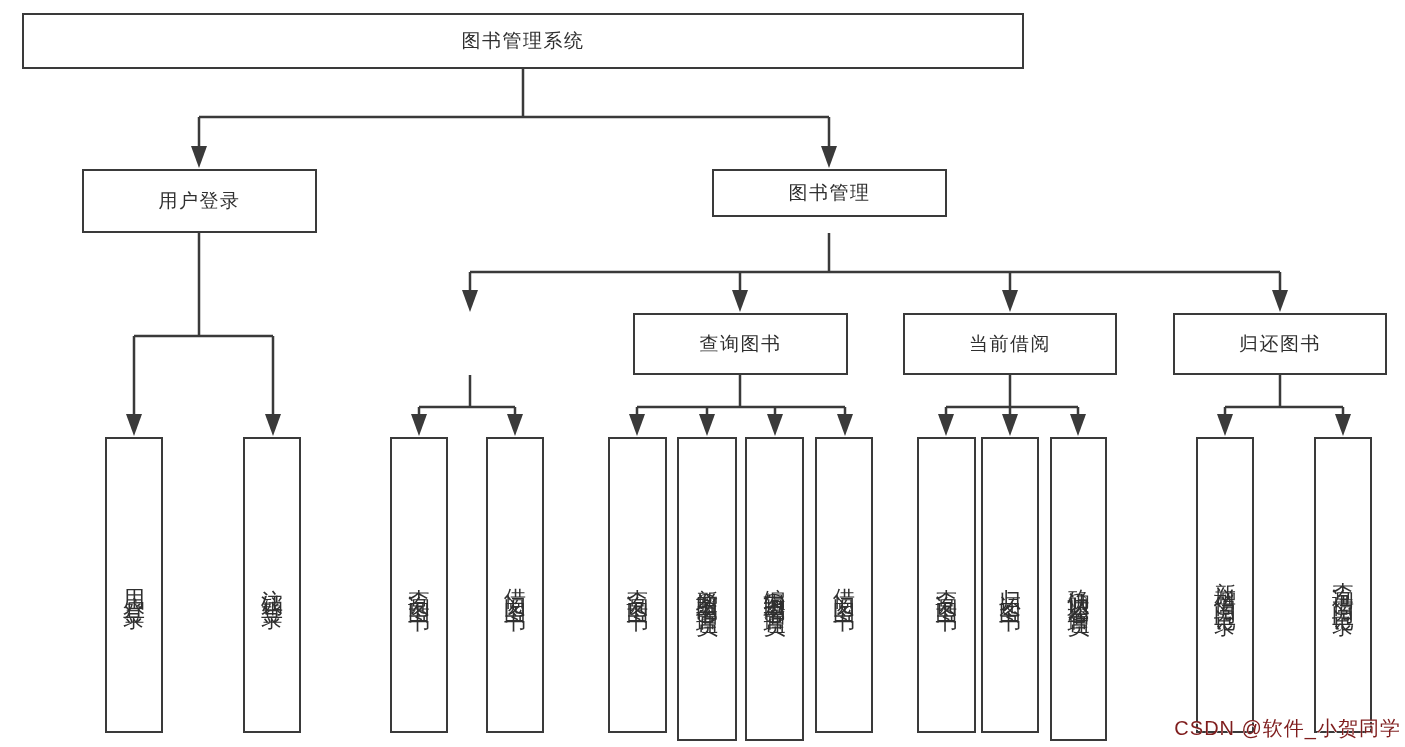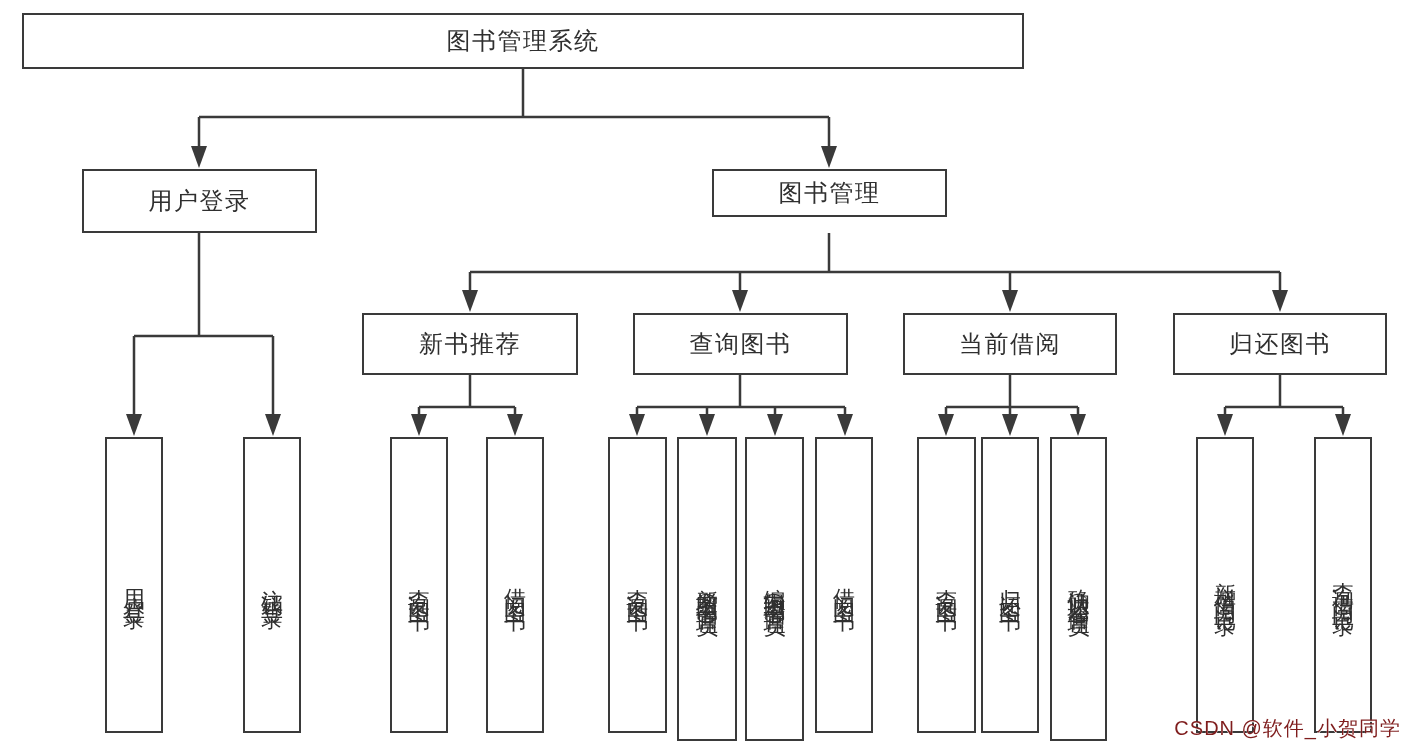--- a/index.html
+++ b/index.html
@@ -19,21 +19,21 @@
   .node {
     position: absolute;
     box-sizing: border-box;
     border: 2.5px solid #3a3a3a;
     background: #ffffff;
     display: flex;
     align-items: center;
     justify-content: center;
     color: #2f2f2f;
   }
-  .h { font-size: 24px; letter-spacing: 1.5px; white-space: nowrap; }
+  .h { font-size: 19px; letter-spacing: 1.5px; white-space: nowrap; }
   .v {
     writing-mode: vertical-rl;
     text-orientation: mixed;
     font-size: 22px;
     letter-spacing: 7px;
     line-height: 1;
   }
   .v.tight { letter-spacing: 4px; }
   .watermark {
     position: absolute;
@@ -107,21 +107,20 @@
       <polygon points="1217,414 1233,414 1225,436"></polygon>
       <polygon points="1335,414 1351,414 1343,436"></polygon>
     </g>
   </svg>
 
   <div class="node h" style="left:22px; top:13px; width:1002px; height:56px;">图书管理系统</div>
 
   <div class="node h" style="left:82px; top:169px; width:235px; height:64px;">用户登录</div>
   <div class="node h" style="left:712px; top:169px; width:235px; height:48px;">图书管理</div>
 
-  <div class="node h" style="left:362px; top:313px; width:216px; height:62px;">新书推荐</div>
   <div class="node h" style="left:633px; top:313px; width:215px; height:62px;">查询图书</div>
   <div class="node h" style="left:903px; top:313px; width:214px; height:62px;">当前借阅</div>
   <div class="node h" style="left:1173px; top:313px; width:214px; height:62px;">归还图书</div>
 
   <div class="node v" style="left:105px; top:437px; width:58px; height:296px;">用户登录</div>
   <div class="node v" style="left:243px; top:437px; width:58px; height:296px;">注销登录</div>
 
   <div class="node v" style="left:390px; top:437px; width:58px; height:296px;">查询图书</div>
   <div class="node v" style="left:486px; top:437px; width:58px; height:296px;">借阅图书</div>
 

